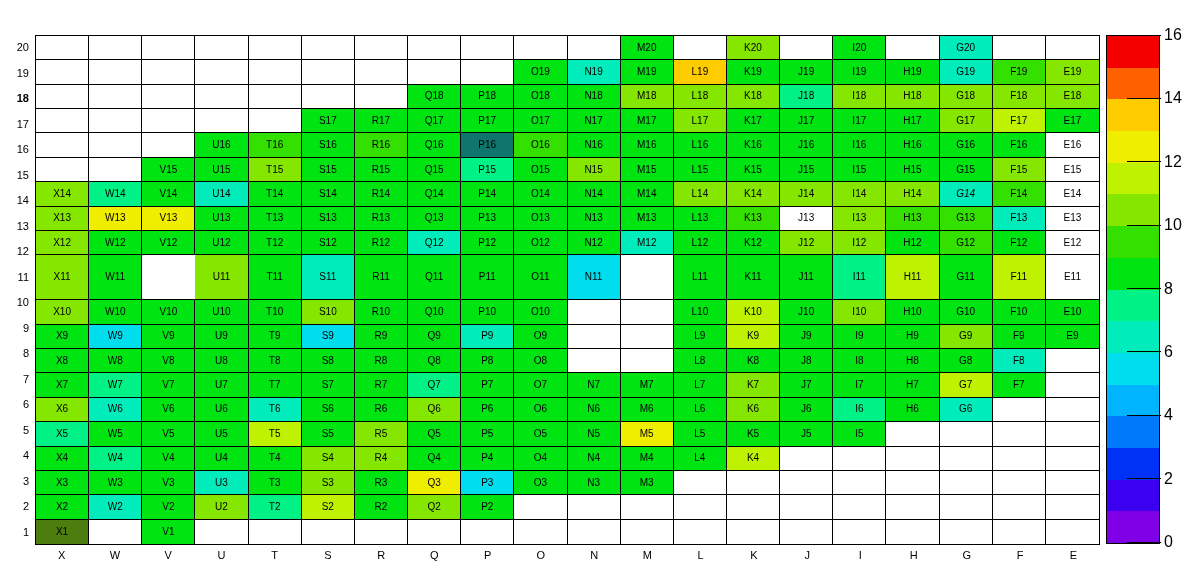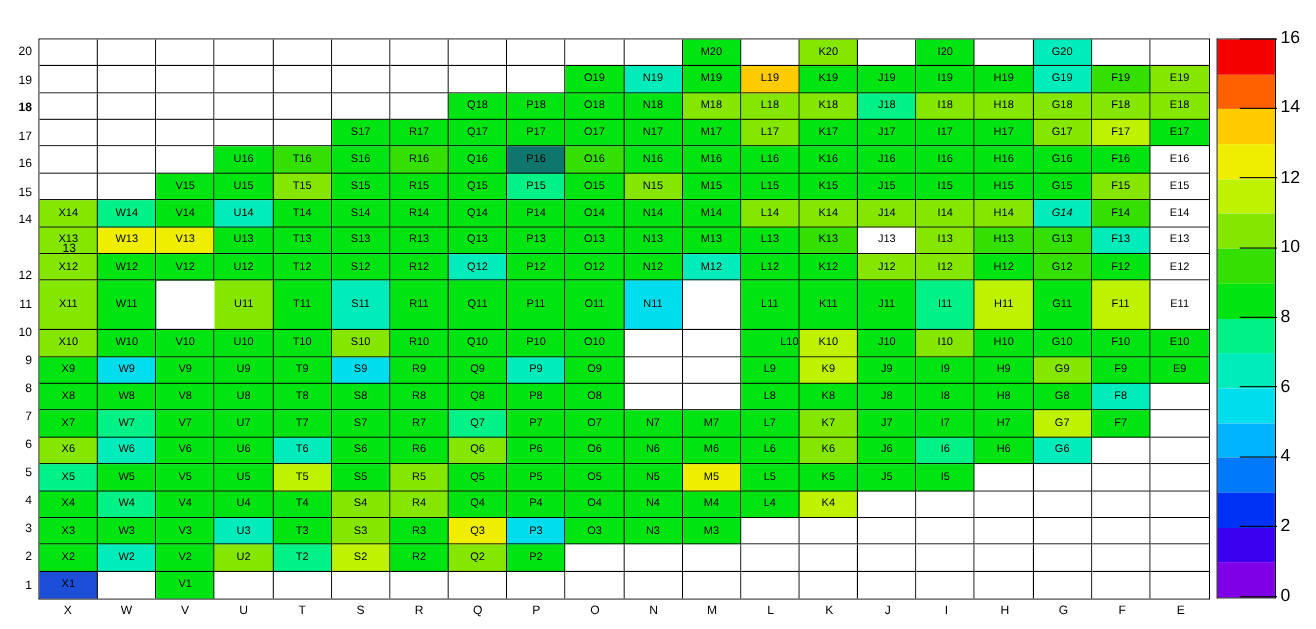--- a/index.html
+++ b/index.html
@@ -581,21 +581,21 @@
         <span>Q10</span>
       </div>
       <div class="cell" style="background: rgb(0, 228, 18);">
         <span>P10</span>
       </div>
       <div class="cell" style="background: rgb(0, 228, 18);">
         <span>O10</span>
       </div>
       <div class="cell" style="background: rgb(255, 255, 255);"></div>
       <div class="cell" style="background: rgb(255, 255, 255);"></div>
-      <div class="cell" style="background: rgb(0, 228, 18); justify-content: flex-end;">
+      <div class="cell" style="background: rgb(0, 228, 18);">
         <span>L10</span>
       </div>
       <div class="cell" style="background: rgb(190, 242, 0);">
         <span>K10</span>
       </div>
       <div class="cell" style="background: rgb(0, 228, 18);">
         <span>J10</span>
       </div>
       <div class="cell" style="background: rgb(133, 230, 0);">
         <span>I10</span>
@@ -1011,21 +1011,21 @@
       <div class="cell" style="background: rgb(255, 255, 255);"></div>
       <div class="cell" style="background: rgb(255, 255, 255);"></div>
       <div class="cell" style="background: rgb(255, 255, 255);"></div>
       <div class="cell" style="background: rgb(255, 255, 255);"></div>
       <div class="cell" style="background: rgb(255, 255, 255);"></div>
       <div class="cell" style="background: rgb(255, 255, 255);"></div>
       <div class="cell" style="background: rgb(255, 255, 255);"></div>
       <div class="cell" style="background: rgb(255, 255, 255);"></div>
       <div class="cell" style="background: rgb(255, 255, 255);"></div>
       <div class="cell" style="background: rgb(255, 255, 255);"></div>
-      <div class="cell" style="background: #1d4ed8;">
+      <div class="cell" style="background: #4d7c0f;">
         <span>X1</span>
       </div>
       <div class="cell" style="background: rgb(255, 255, 255);"></div>
       <div class="cell" style="background: rgb(0, 228, 18);">
         <span>V1</span>
       </div>
       <div class="cell" style="background: rgb(255, 255, 255);"></div>
       <div class="cell" style="background: rgb(255, 255, 255);"></div>
       <div class="cell" style="background: rgb(255, 255, 255);"></div>
       <div class="cell" style="background: rgb(255, 255, 255);"></div>
@@ -1044,21 +1044,21 @@
       <div class="cell" style="background: rgb(255, 255, 255);"></div>
     </div>
   <div id="yaxis">
       <div class="yaxis-label" style="top: 35px; height: 25.5px; line-height: 25.5px;">20</div>
       <div class="yaxis-label" style="top: 60.5px; height: 25.5px; line-height: 25.5px;">19</div>
       <div class="yaxis-label" style="top: 86px; height: 25.5px; line-height: 25.5px; font-weight: bold;">18</div>
       <div class="yaxis-label" style="top: 111.5px; height: 25.5px; line-height: 25.5px;">17</div>
       <div class="yaxis-label" style="top: 137px; height: 25.5px; line-height: 25.5px;">16</div>
       <div class="yaxis-label" style="top: 162.5px; height: 25.5px; line-height: 25.5px;">15</div>
       <div class="yaxis-label" style="top: 188px; height: 25.5px; line-height: 25.5px;">14</div>
-      <div class="yaxis-label" style="top: 213.5px; height: 25.5px; line-height: 25.5px; padding-left: 40px;">13</div>
+      <div class="yaxis-label" style="top: 213.5px; height: 25.5px; line-height: 25.5px;">13</div>
       <div class="yaxis-label" style="top: 239px; height: 25.5px; line-height: 25.5px;">12</div>
       <div class="yaxis-label" style="top: 264.5px; height: 25.5px; line-height: 25.5px;">11</div>
       <div class="yaxis-label" style="top: 290px; height: 25.5px; line-height: 25.5px;">10</div>
       <div class="yaxis-label" style="top: 315.5px; height: 25.5px; line-height: 25.5px;">9</div>
       <div class="yaxis-label" style="top: 341px; height: 25.5px; line-height: 25.5px;">8</div>
       <div class="yaxis-label" style="top: 366.5px; height: 25.5px; line-height: 25.5px;">7</div>
       <div class="yaxis-label" style="top: 392px; height: 25.5px; line-height: 25.5px;">6</div>
       <div class="yaxis-label" style="top: 417.5px; height: 25.5px; line-height: 25.5px;">5</div>
       <div class="yaxis-label" style="top: 443px; height: 25.5px; line-height: 25.5px;">4</div>
       <div class="yaxis-label" style="top: 468.5px; height: 25.5px; line-height: 25.5px;">3</div>

